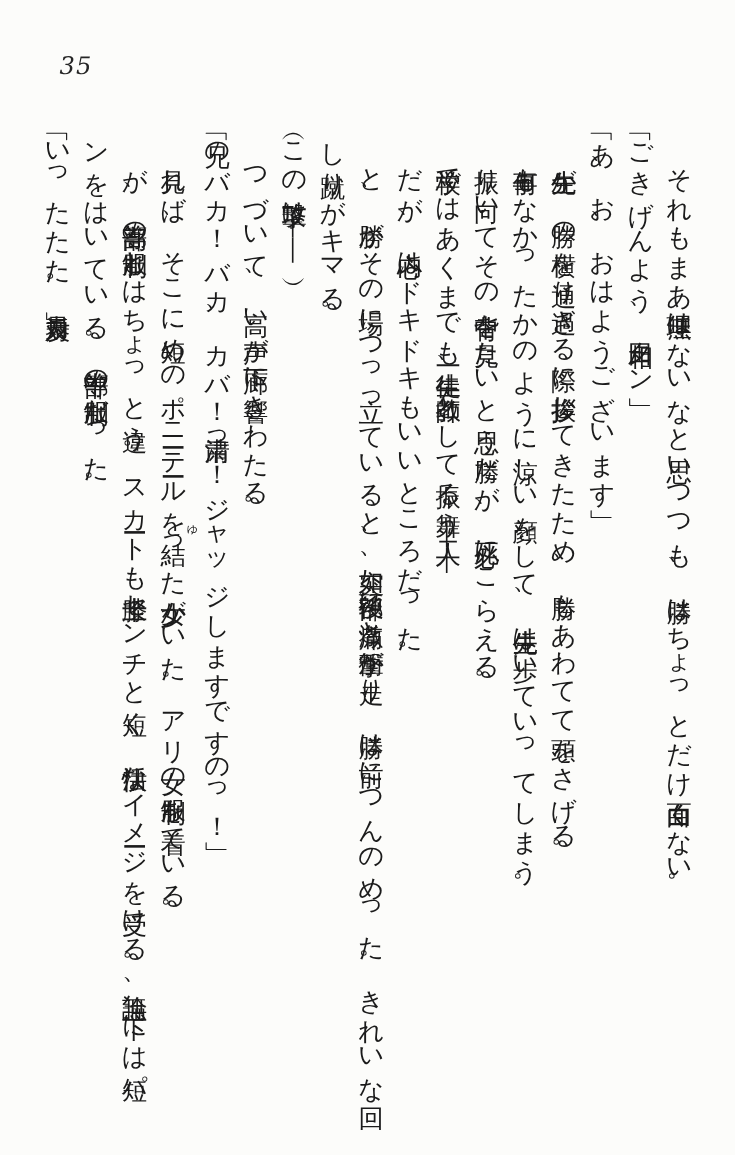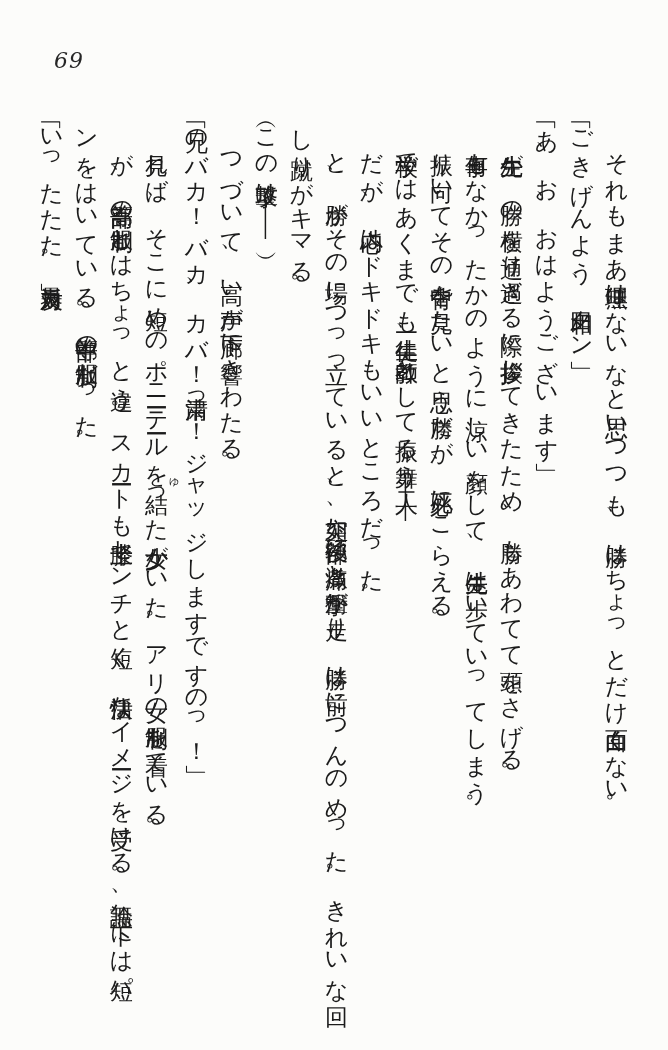--- a/index.html
+++ b/index.html
@@ -54,21 +54,21 @@
   }
   ruby rt {
     font-size: 10px;
     color: #1b1b1b;
   }
 </style>
 </head>
 <body>
 
 <div class="page">
-  <div class="page-number">69</div>
+  <div class="page-number">35</div>
   <div class="text-block">
       <p class="para indent">それもまあ無理はないなと思いつつも、勝はちょっとだけ面白くない。</p>
       <p class="para">「ごきげんよう、相田クン」</p>
       <p class="para">「あ、お、おはようございます」</p>
       <p class="para indent">先生が、勝の横を通り過ぎる際に挨拶してきたため、勝もあわてて頭をさげる。</p>
       <p class="para indent">何事もなかったかのように涼しい顔をして、先生は歩いていってしまう。</p>
       <p class="para indent">振り向いてその背中を見たいと思う勝だが、必死にこらえる。</p>
       <p class="para indent">学校ではあくまでも一生徒、一教師として振る舞う二人――</p>
       <p class="para indent">だが、内心はドキドキもいいところだった。</p>
       <p class="para indent">と、勝がその場につっ立っていると、突如、後頭部に激痛と衝撃が走り、勝は前につんのめった。きれいな回し蹴りがキマる。</p>

